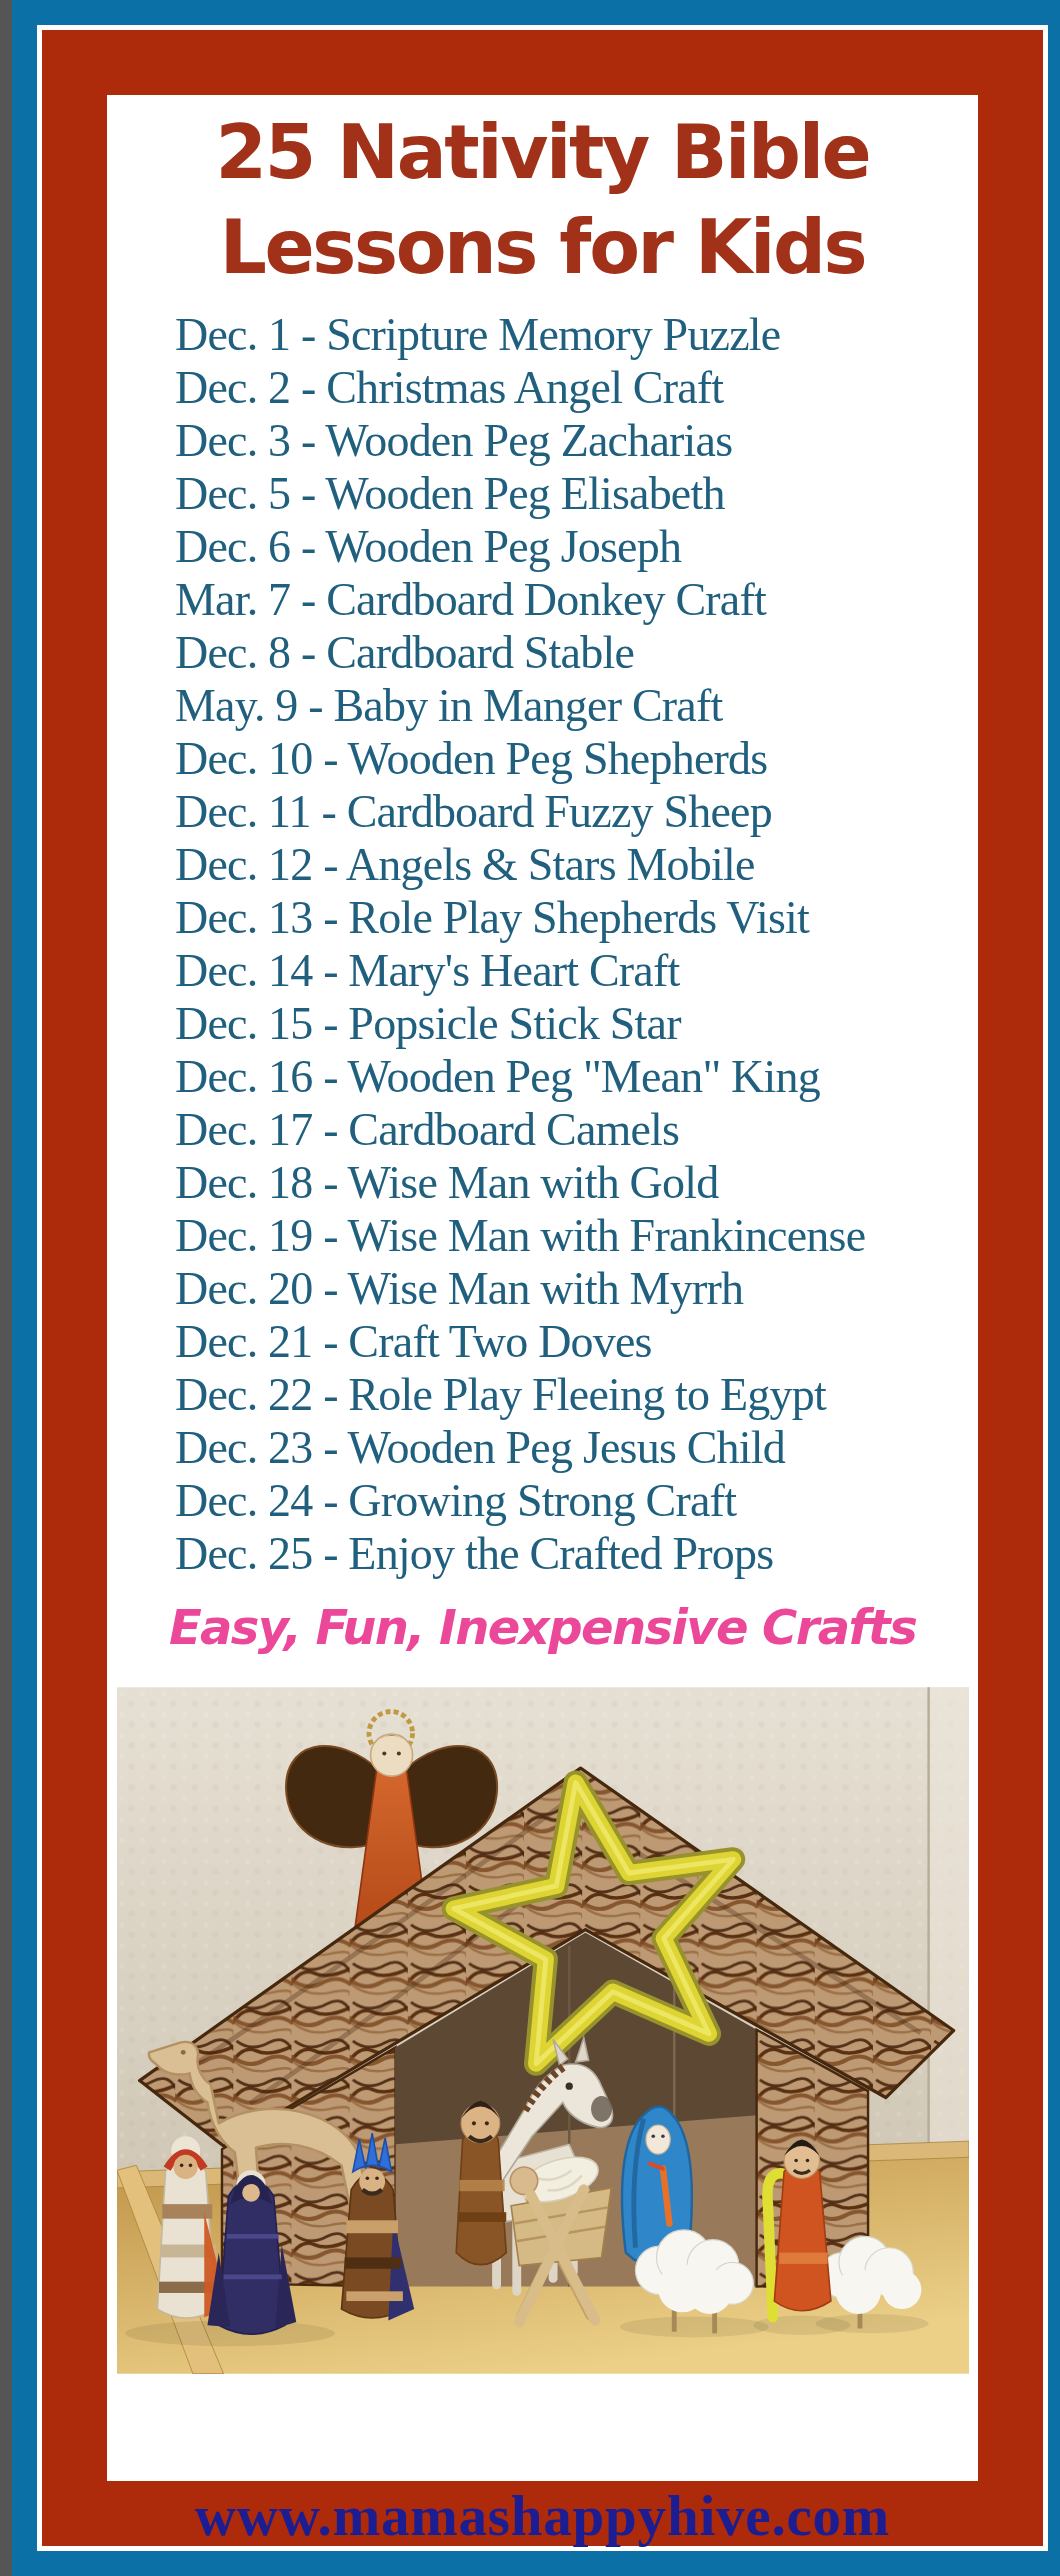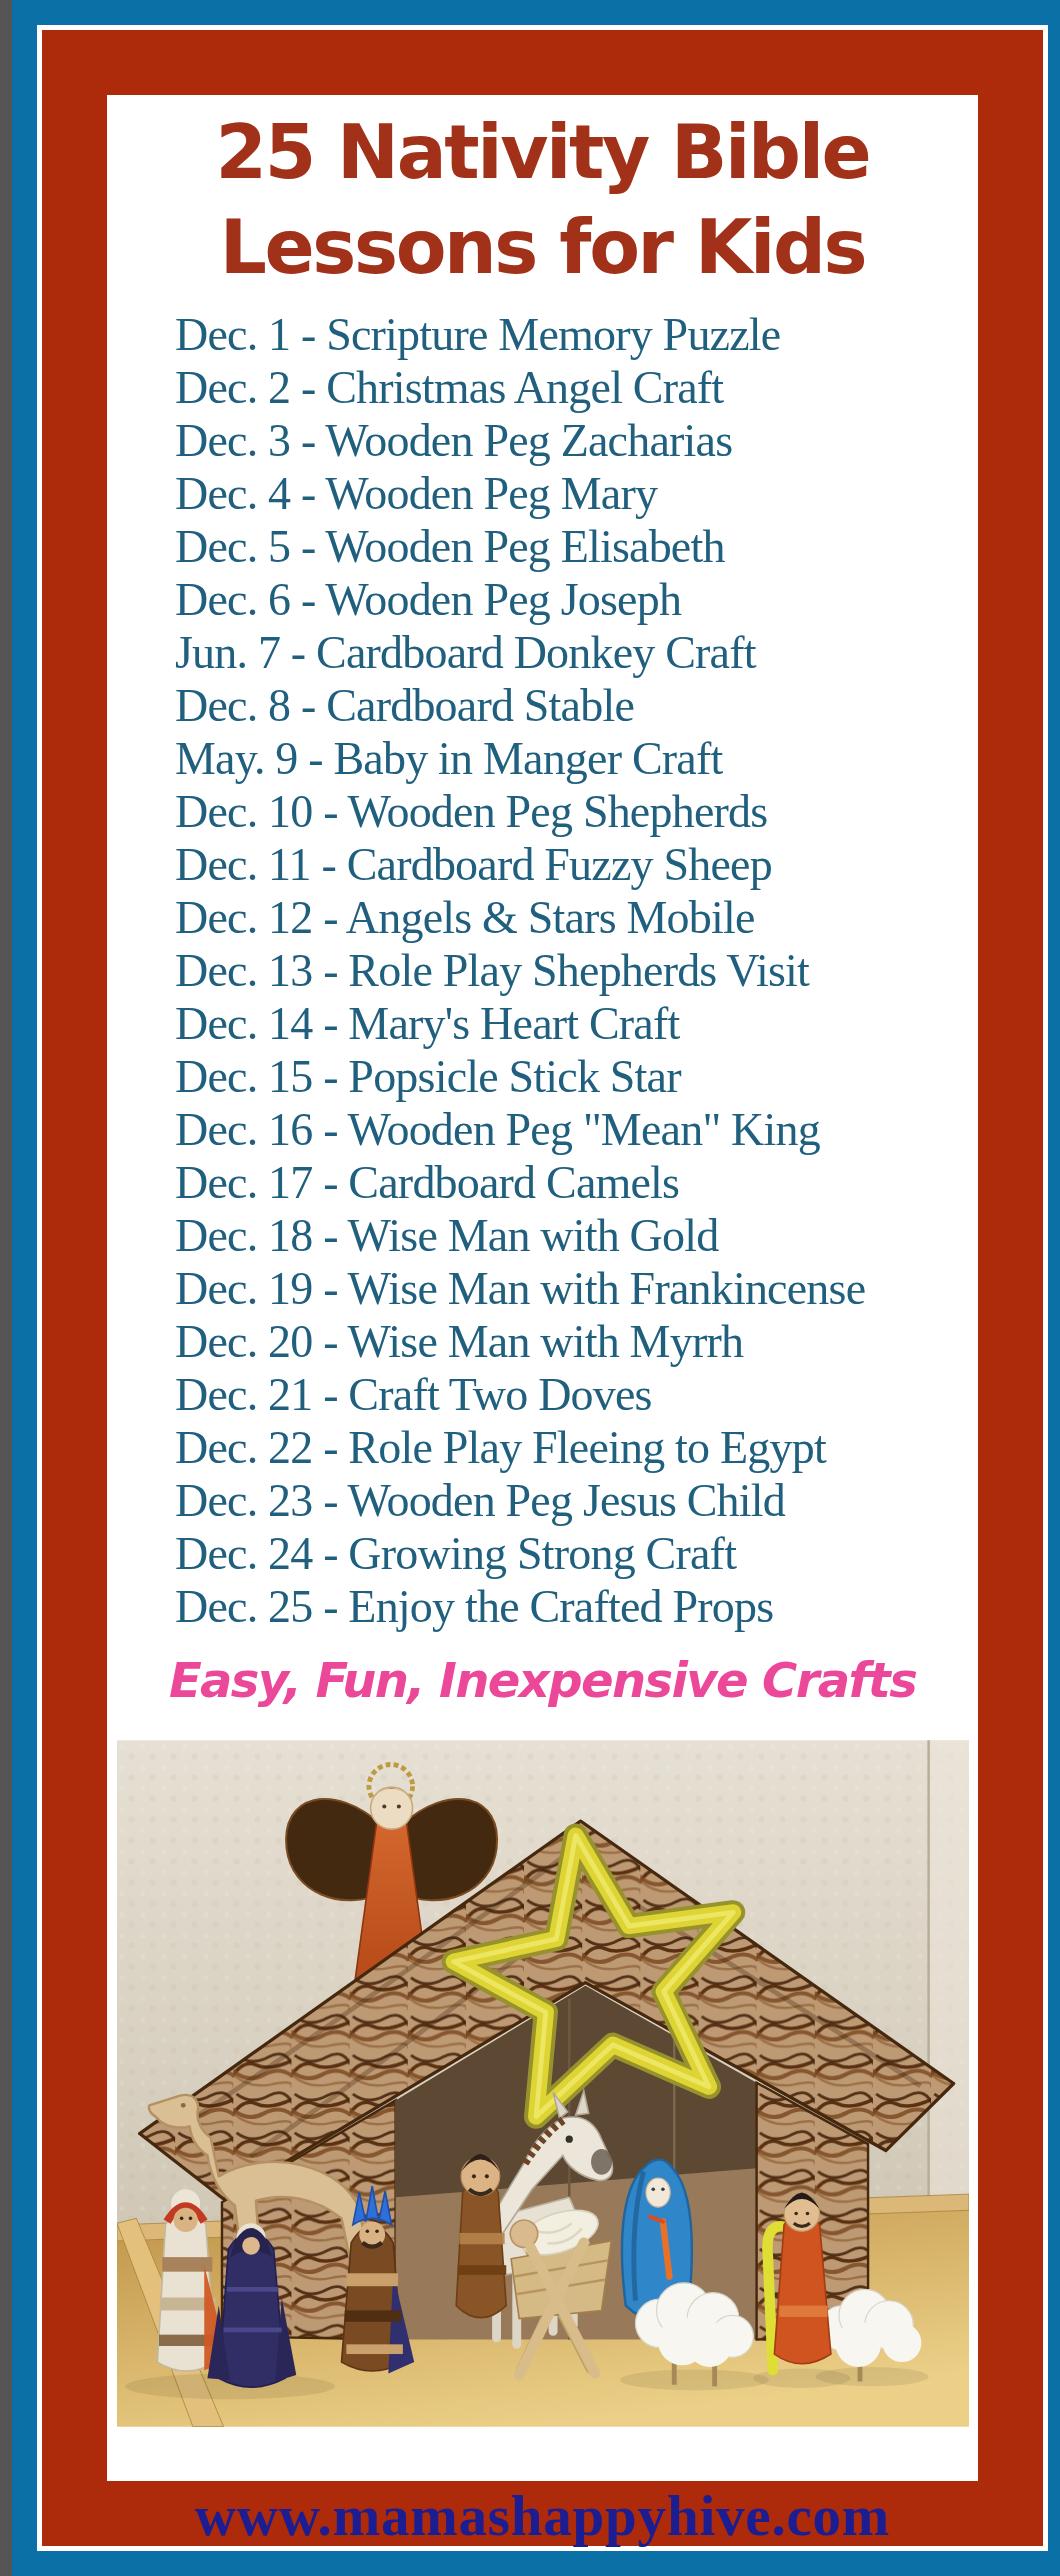--- a/index.html
+++ b/index.html
@@ -53,24 +53,23 @@
   <div class="content">
     <div class="title">
       <div>25 Nativity Bible</div>
       <div>Lessons for Kids</div>
     </div>
 
     <div class="lessons">
       <div class="lesson">Dec. 1 - Scripture Memory Puzzle</div>
       <div class="lesson">Dec. 2 - Christmas Angel Craft</div>
       <div class="lesson">Dec. 3 - Wooden Peg Zacharias</div>
-      <div class="lesson">Dec. 4 - Wooden Peg Mary</div>
       <div class="lesson">Dec. 5 - Wooden Peg Elisabeth</div>
       <div class="lesson">Dec. 6 - Wooden Peg Joseph</div>
-      <div class="lesson">Jun. 7 - Cardboard Donkey Craft</div>
+      <div class="lesson">Mar. 7 - Cardboard Donkey Craft</div>
       <div class="lesson">Dec. 8 - Cardboard Stable</div>
       <div class="lesson">May. 9 - Baby in Manger Craft</div>
       <div class="lesson">Dec. 10 - Wooden Peg Shepherds</div>
       <div class="lesson">Dec. 11 - Cardboard Fuzzy Sheep</div>
       <div class="lesson">Dec. 12 - Angels &amp; Stars Mobile</div>
       <div class="lesson">Dec. 13 - Role Play Shepherds Visit</div>
       <div class="lesson">Dec. 14 - Mary's Heart Craft</div>
       <div class="lesson">Dec. 15 - Popsicle Stick Star</div>
       <div class="lesson">Dec. 16 - Wooden Peg "Mean" King</div>
       <div class="lesson">Dec. 17 - Cardboard Camels</div>

